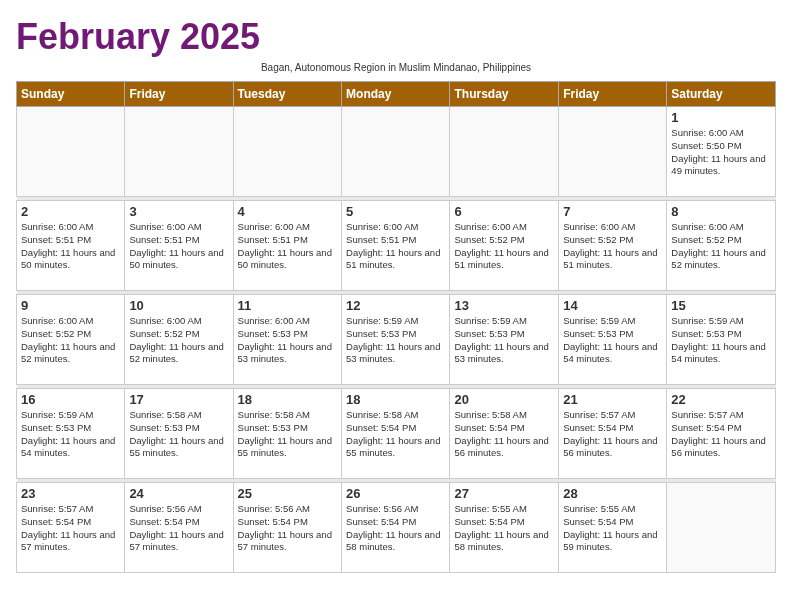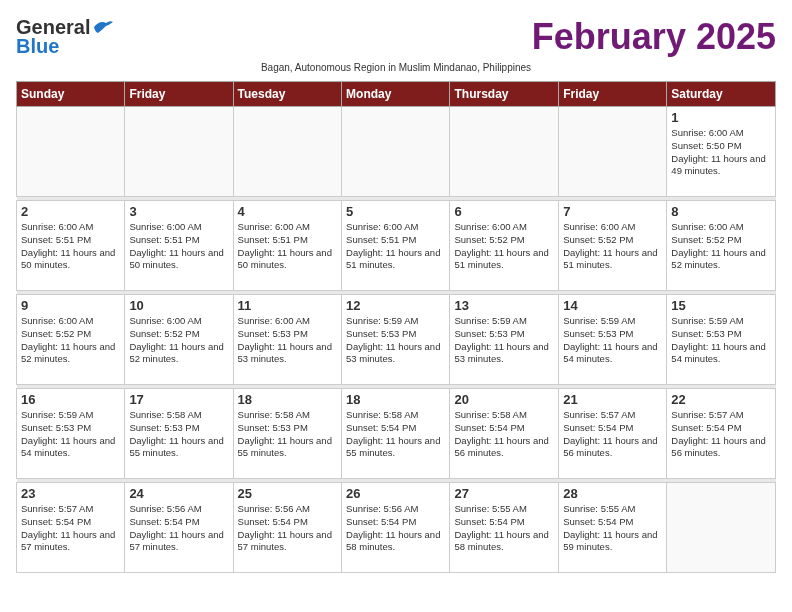--- a/index.html
+++ b/index.html
@@ -33,21 +33,21 @@
       color: #333;
       margin-bottom: 8px;
       font-weight: normal;
     }
     .calendar {
       width: 100%;
       border-collapse: collapse;
       font-size: 10px;
     }
     .calendar th {
-      background: #7f1d1d;
+      background: #a16207;
       color: #fff;
       padding: 5px 4px;
       text-align: left;
       font-size: 12px;
       font-weight: bold;
       border: 1px solid #aaa;
     }
     .calendar td {
       border: 1px solid #ccc;
       vertical-align: top;
@@ -75,29 +75,20 @@
       height: 4px;
       border: none;
       padding: 0;
       background: #e8e8e8;
     }
   </style>
 </head>
 <body>
 
 <div class="header">
-  <div class="logo">
-    <div style="display:flex;align-items:center;">
-      <span style="font-size:20px;font-weight:bold;color:#333;">General</span>
-      <svg width="22" height="18" viewBox="0 0 22 18" style="margin-left:2px;margin-top:-2px;">
-        <path d="M2,9 Q8,2 14,5 Q18,2 21,4 Q17,7 14,8 Q10,12 6,15 Q3,14 2,9Z" fill="#2176c7"></path>
-      </svg>
-    </div>
-    <span style="font-size:20px;font-weight:bold;color:#2176c7;margin-top:-4px;">Blue</span>
-  </div>
   <div class="month-title">February 2025</div>
 </div>
 
 <div class="subtitle">Bagan, Autonomous Region in Muslim Mindanao, Philippines</div>
 
 <table class="calendar">
   <thead>
     <tr>
     <th>Sunday</th>
         <th>Friday</th>

